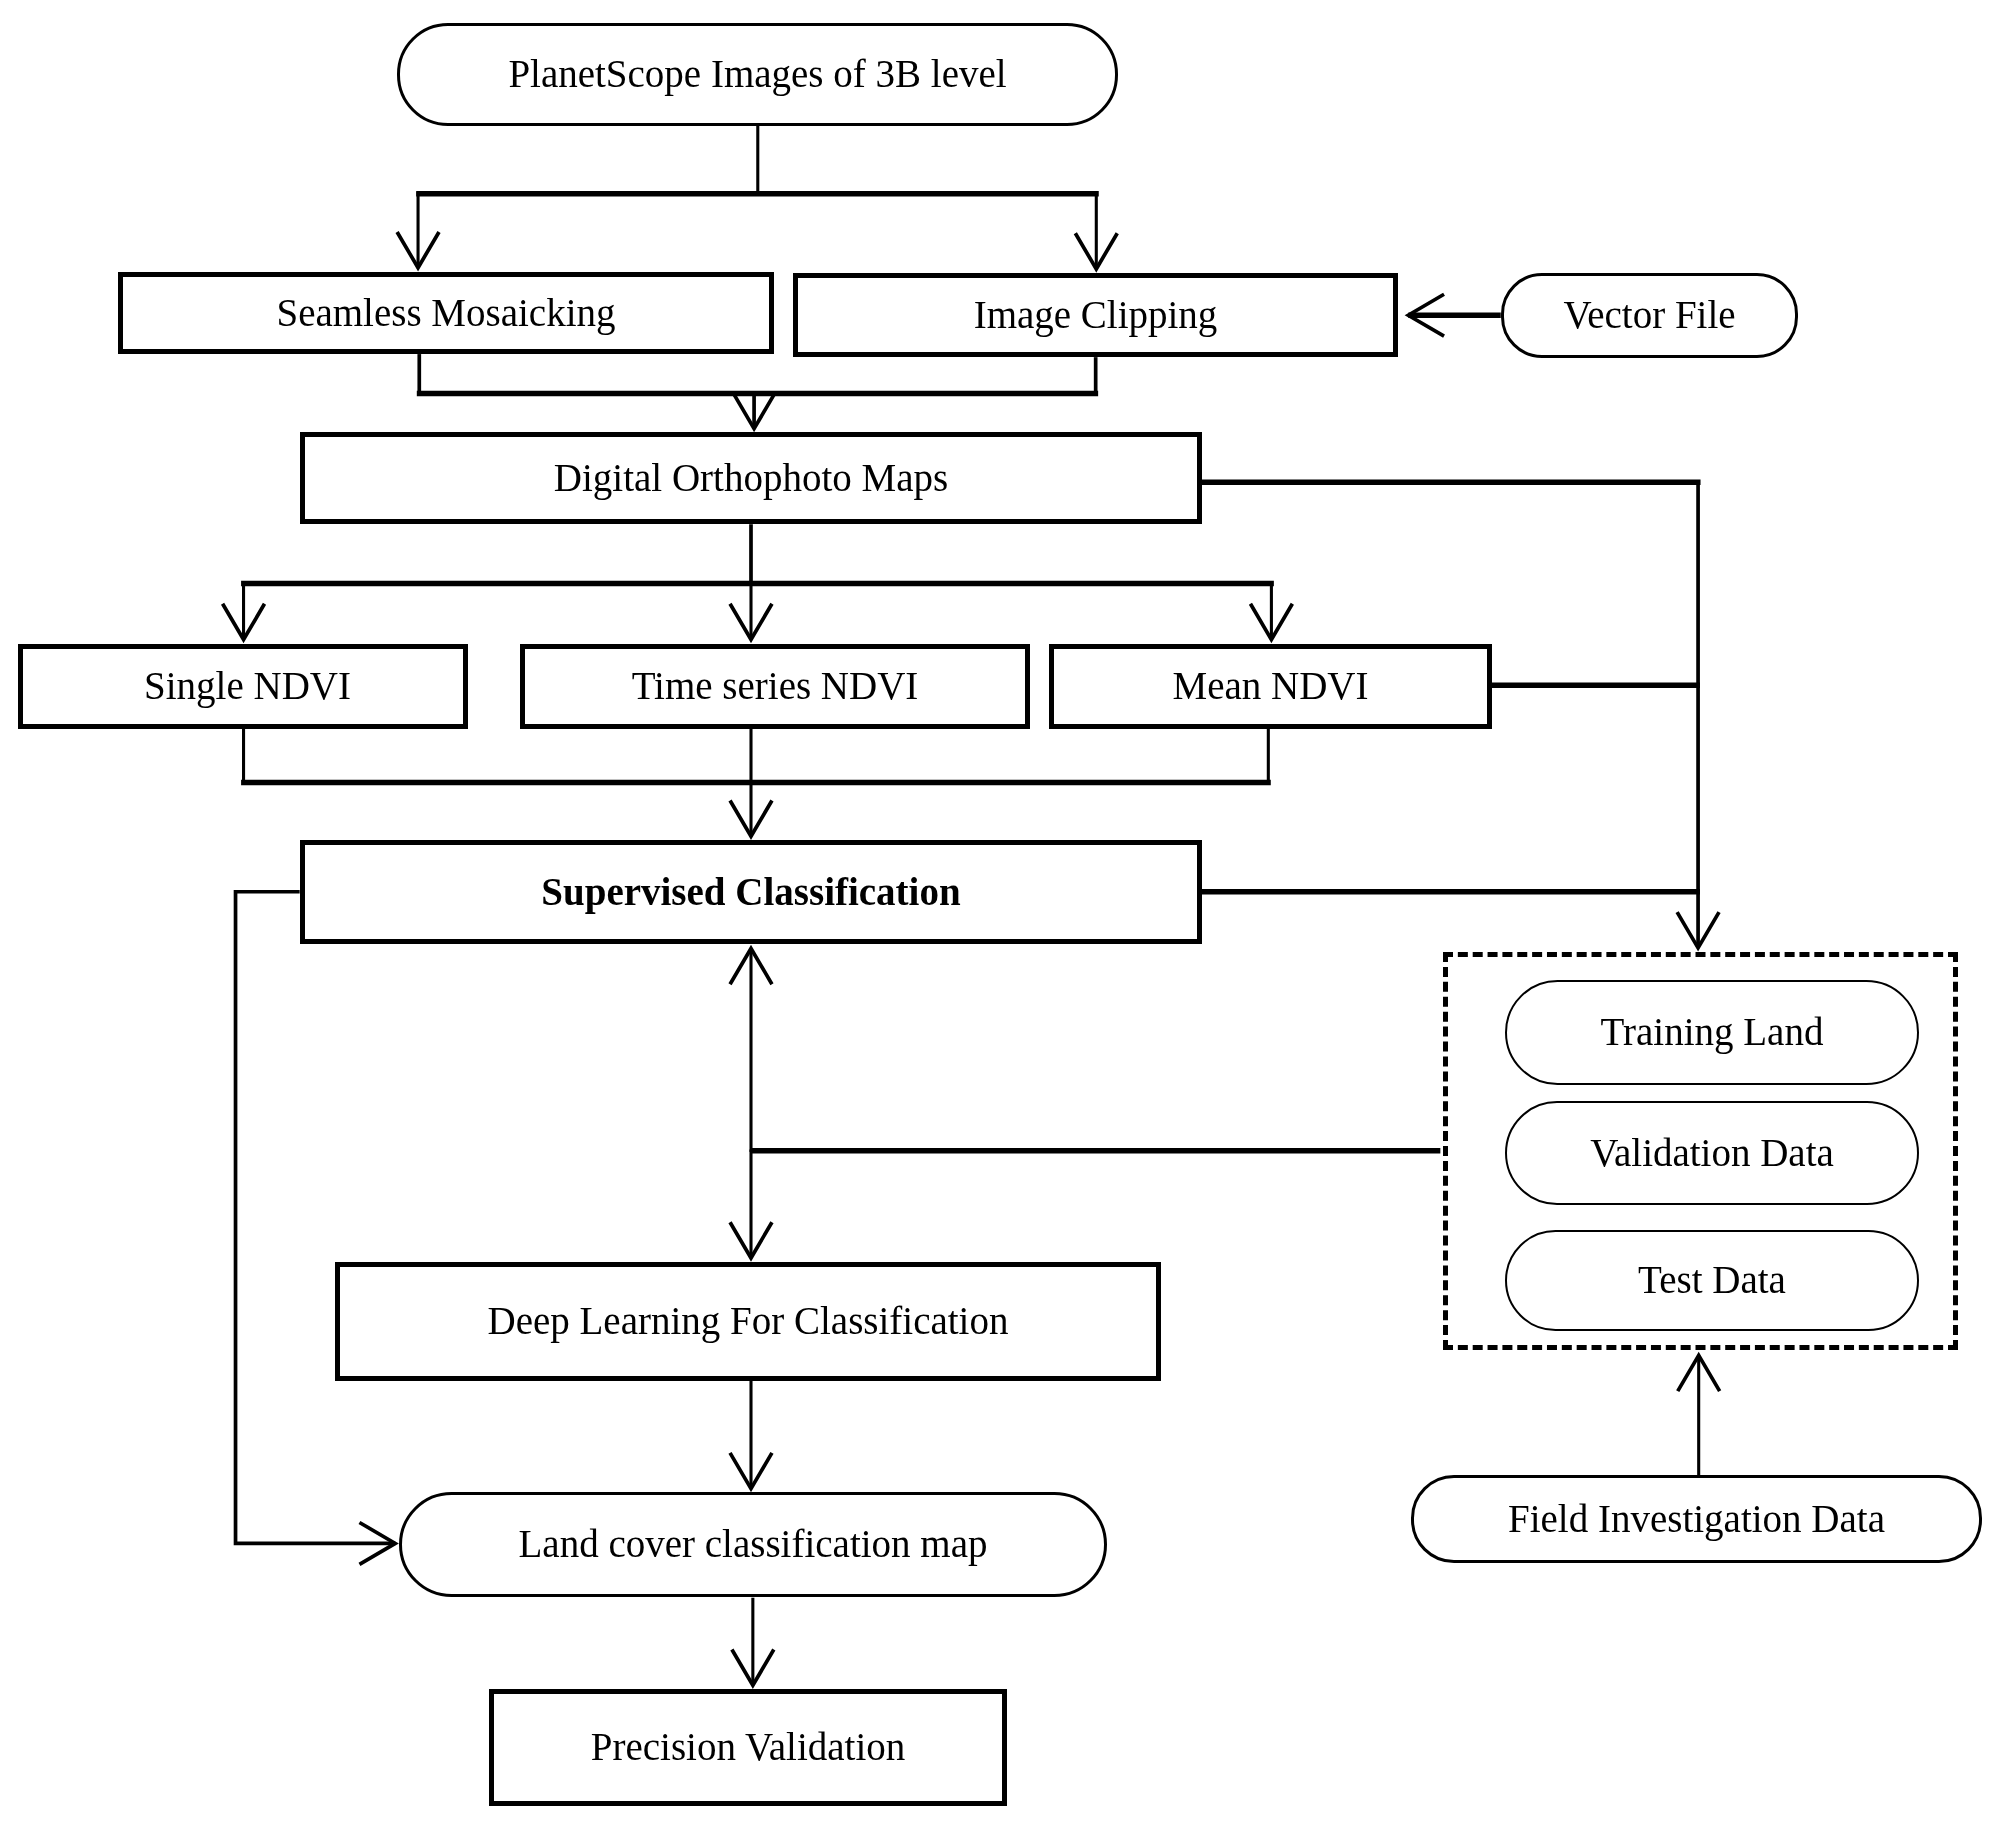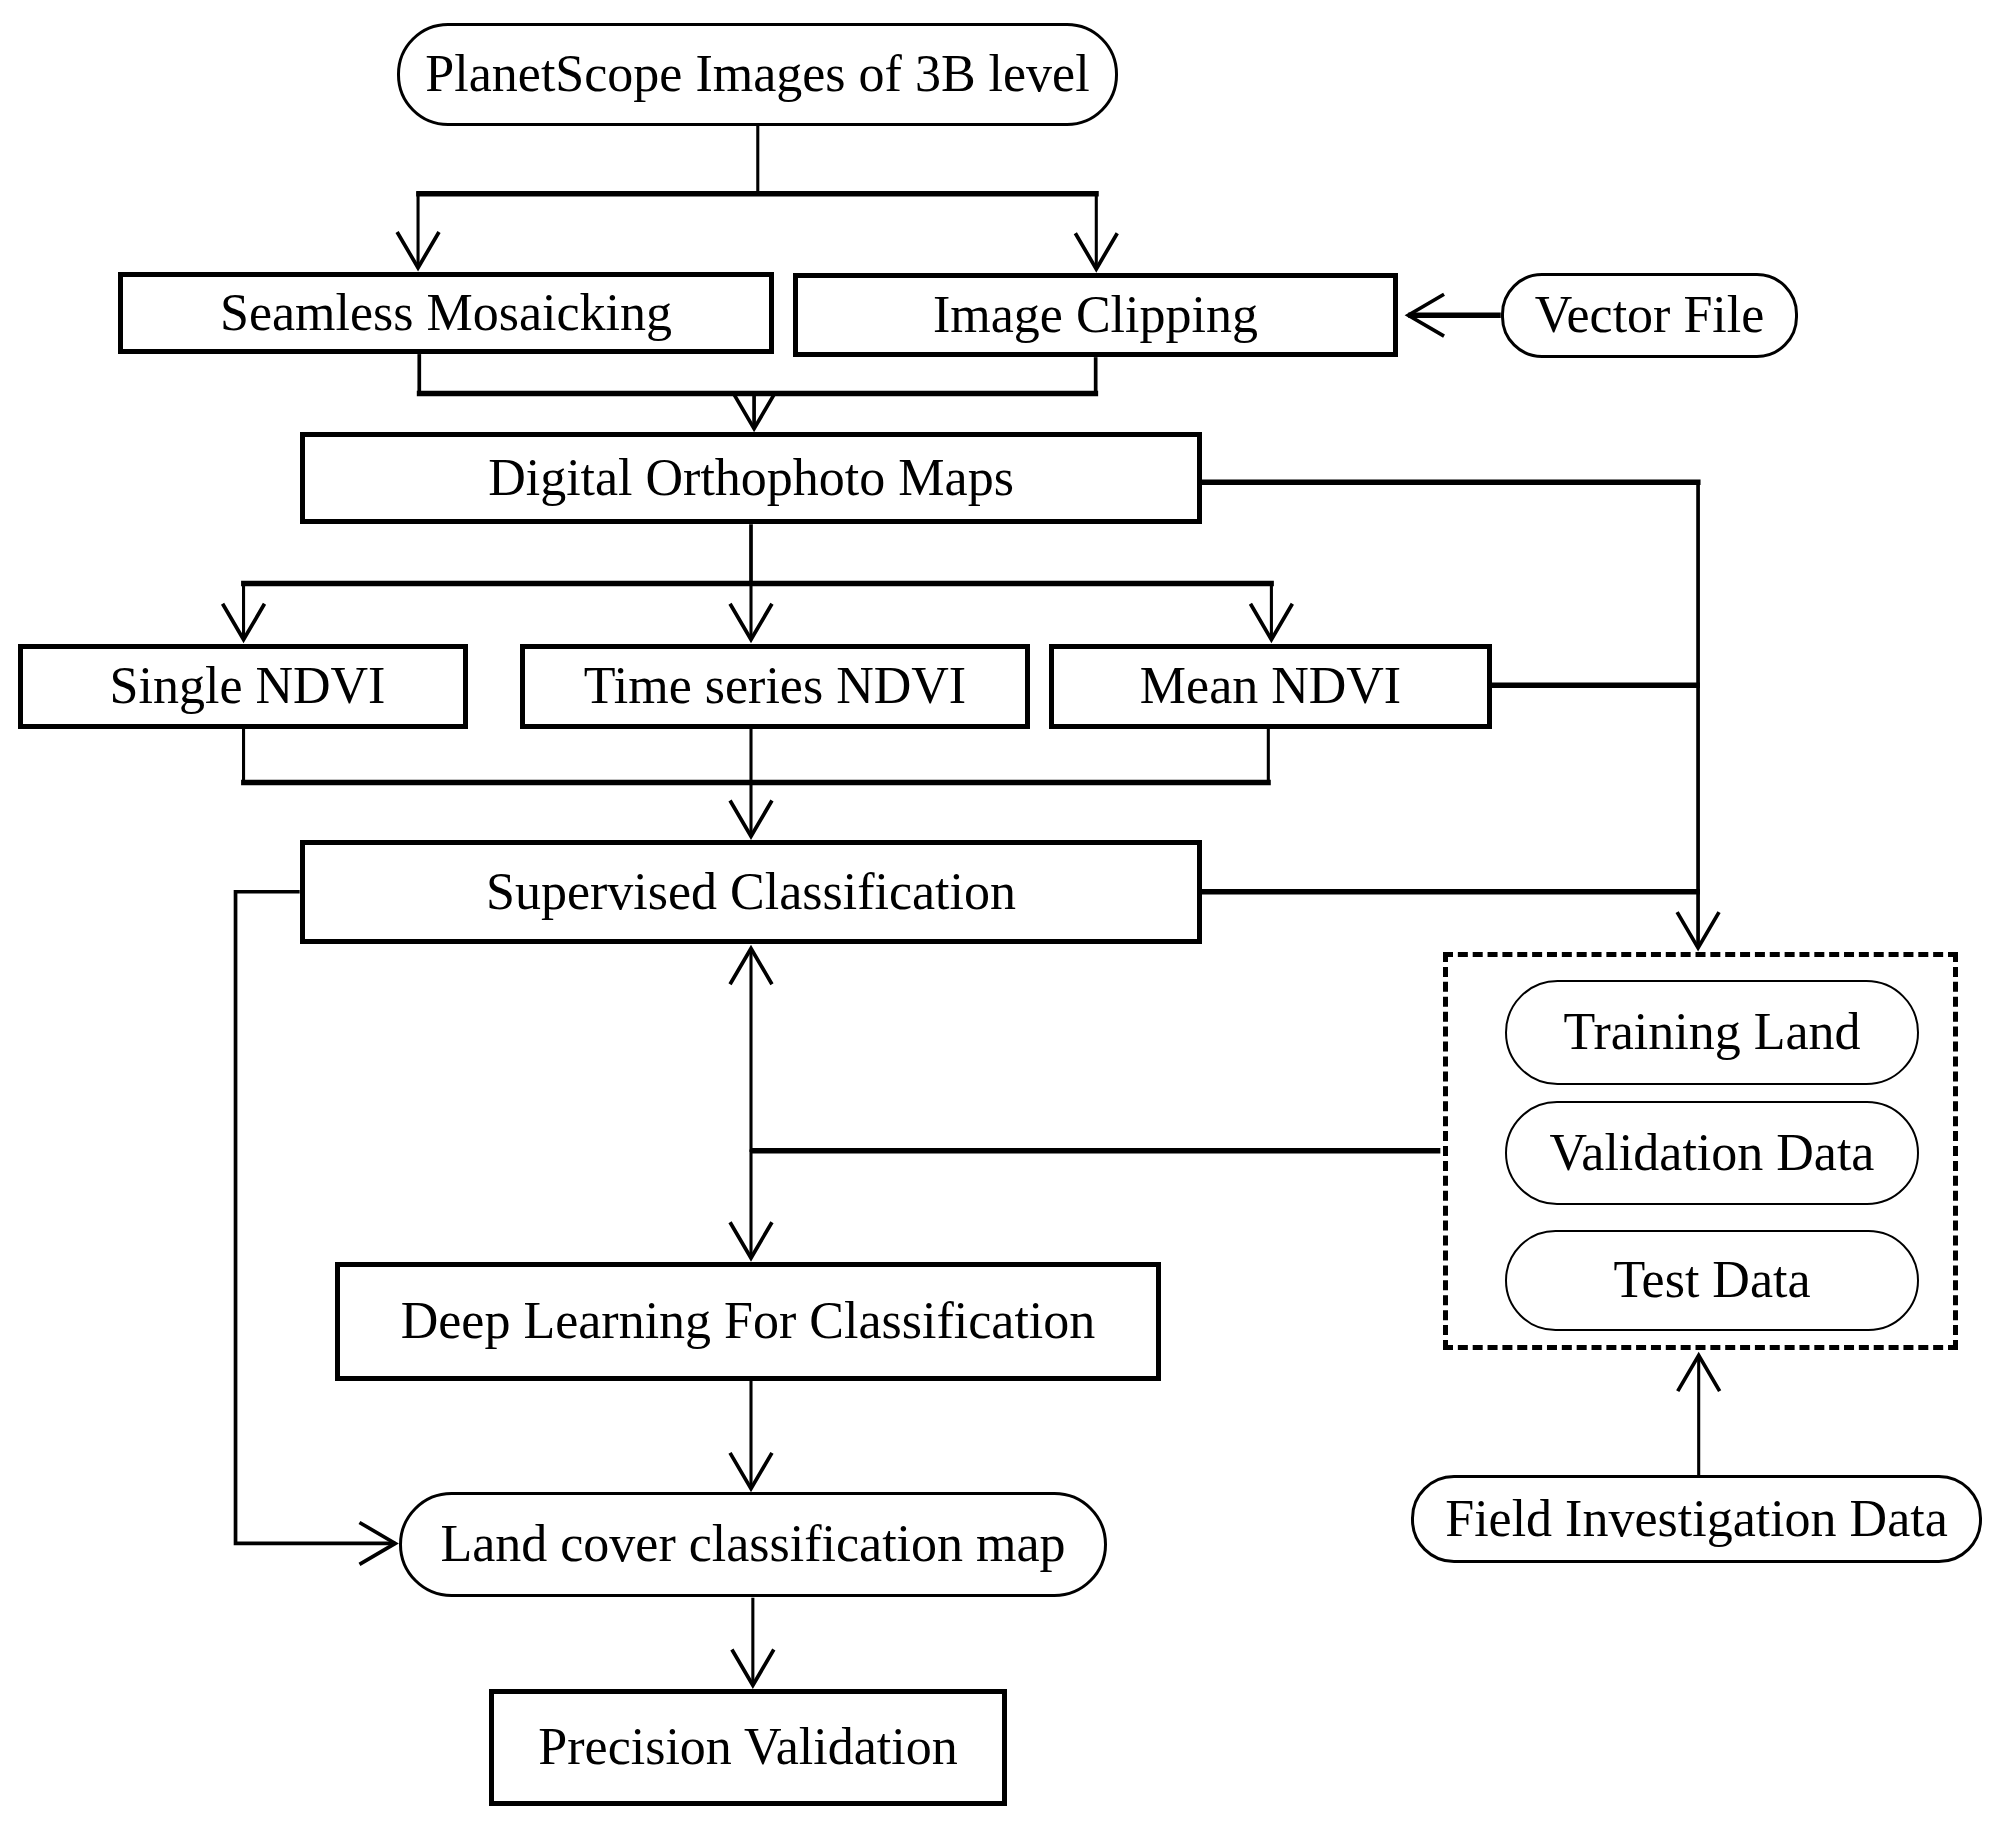--- a/index.html
+++ b/index.html
@@ -18,38 +18,38 @@
     width: 2015px; height: 1826px;
   }
   .node {
     position: absolute;
     box-sizing: border-box;
     background: #ffffff;
     display: flex;
     align-items: center;
     justify-content: center;
     text-align: center;
-    font-size: 52px;
+    font-size: 39px;
     line-height: 1.05;
     white-space: nowrap;
   }
   .rect    { border: 5.5px solid #000; }
   .stadium { border: 3.1px solid #000; }
   .pill    { border: 2.5px solid #000; }
 
   
   #n-planetscope { left: 397px;  top: 23px;   width: 721px; height: 103px; border-radius: 51px; }
   #n-seamless    { left: 118px;  top: 272px;  width: 656px;  height: 82px; }
   #n-clipping    { left: 793px; top: 273px;  width: 605px;  height: 84px; }
   #n-vector     { left: 1501px; top: 273px;  width: 297px;  height: 85px; border-radius: 41px; }
   #n-dom        { left: 300px;  top: 432px;  width: 902px; height: 92px; }
   #n-single     { left: 18px;   top: 644px; width: 450px;  height: 85px; padding-left: 9px; }
   #n-timeseries { left: 520px;  top: 644px; width: 510px;  height: 85px; }
   #n-mean       { left: 1049px; top: 644px; width: 443px;  height: 85px; }
-  #n-supervised { left: 300px;  top: 840px; width: 902px; height: 104px; }
+  #n-supervised { left: 300px;  top: 840px; width: 902px; height: 104px; font-weight: bold; }
   #n-dashedbox  { left: 1443px; top: 952px; width: 515px;  height: 398px;
                   border: 5px dashed #000; background: transparent; }
   #n-training   { left: 1505px; top: 980px; width: 414px;  height: 105px; border-radius: 53px; }
   #n-validation { left: 1505px; top: 1101px; width: 414px;  height: 104px; border-radius: 52px; }
   #n-testdata   { left: 1505px; top: 1230px; width: 414px;  height: 101px; border-radius: 51px; }
   #n-deep       { left: 335px;  top: 1262px; width: 826px; height: 119px; }
   #n-landcover  { left: 399px;  top: 1492px; width: 708px; height: 105px; border-radius: 53px; }
   #n-precision  { left: 489px;  top: 1689px; width: 518px;  height: 117px; }
   #n-field      { left: 1411px; top: 1475px; width: 571px;  height: 88px; border-radius: 43px; text-align: right; }
 

